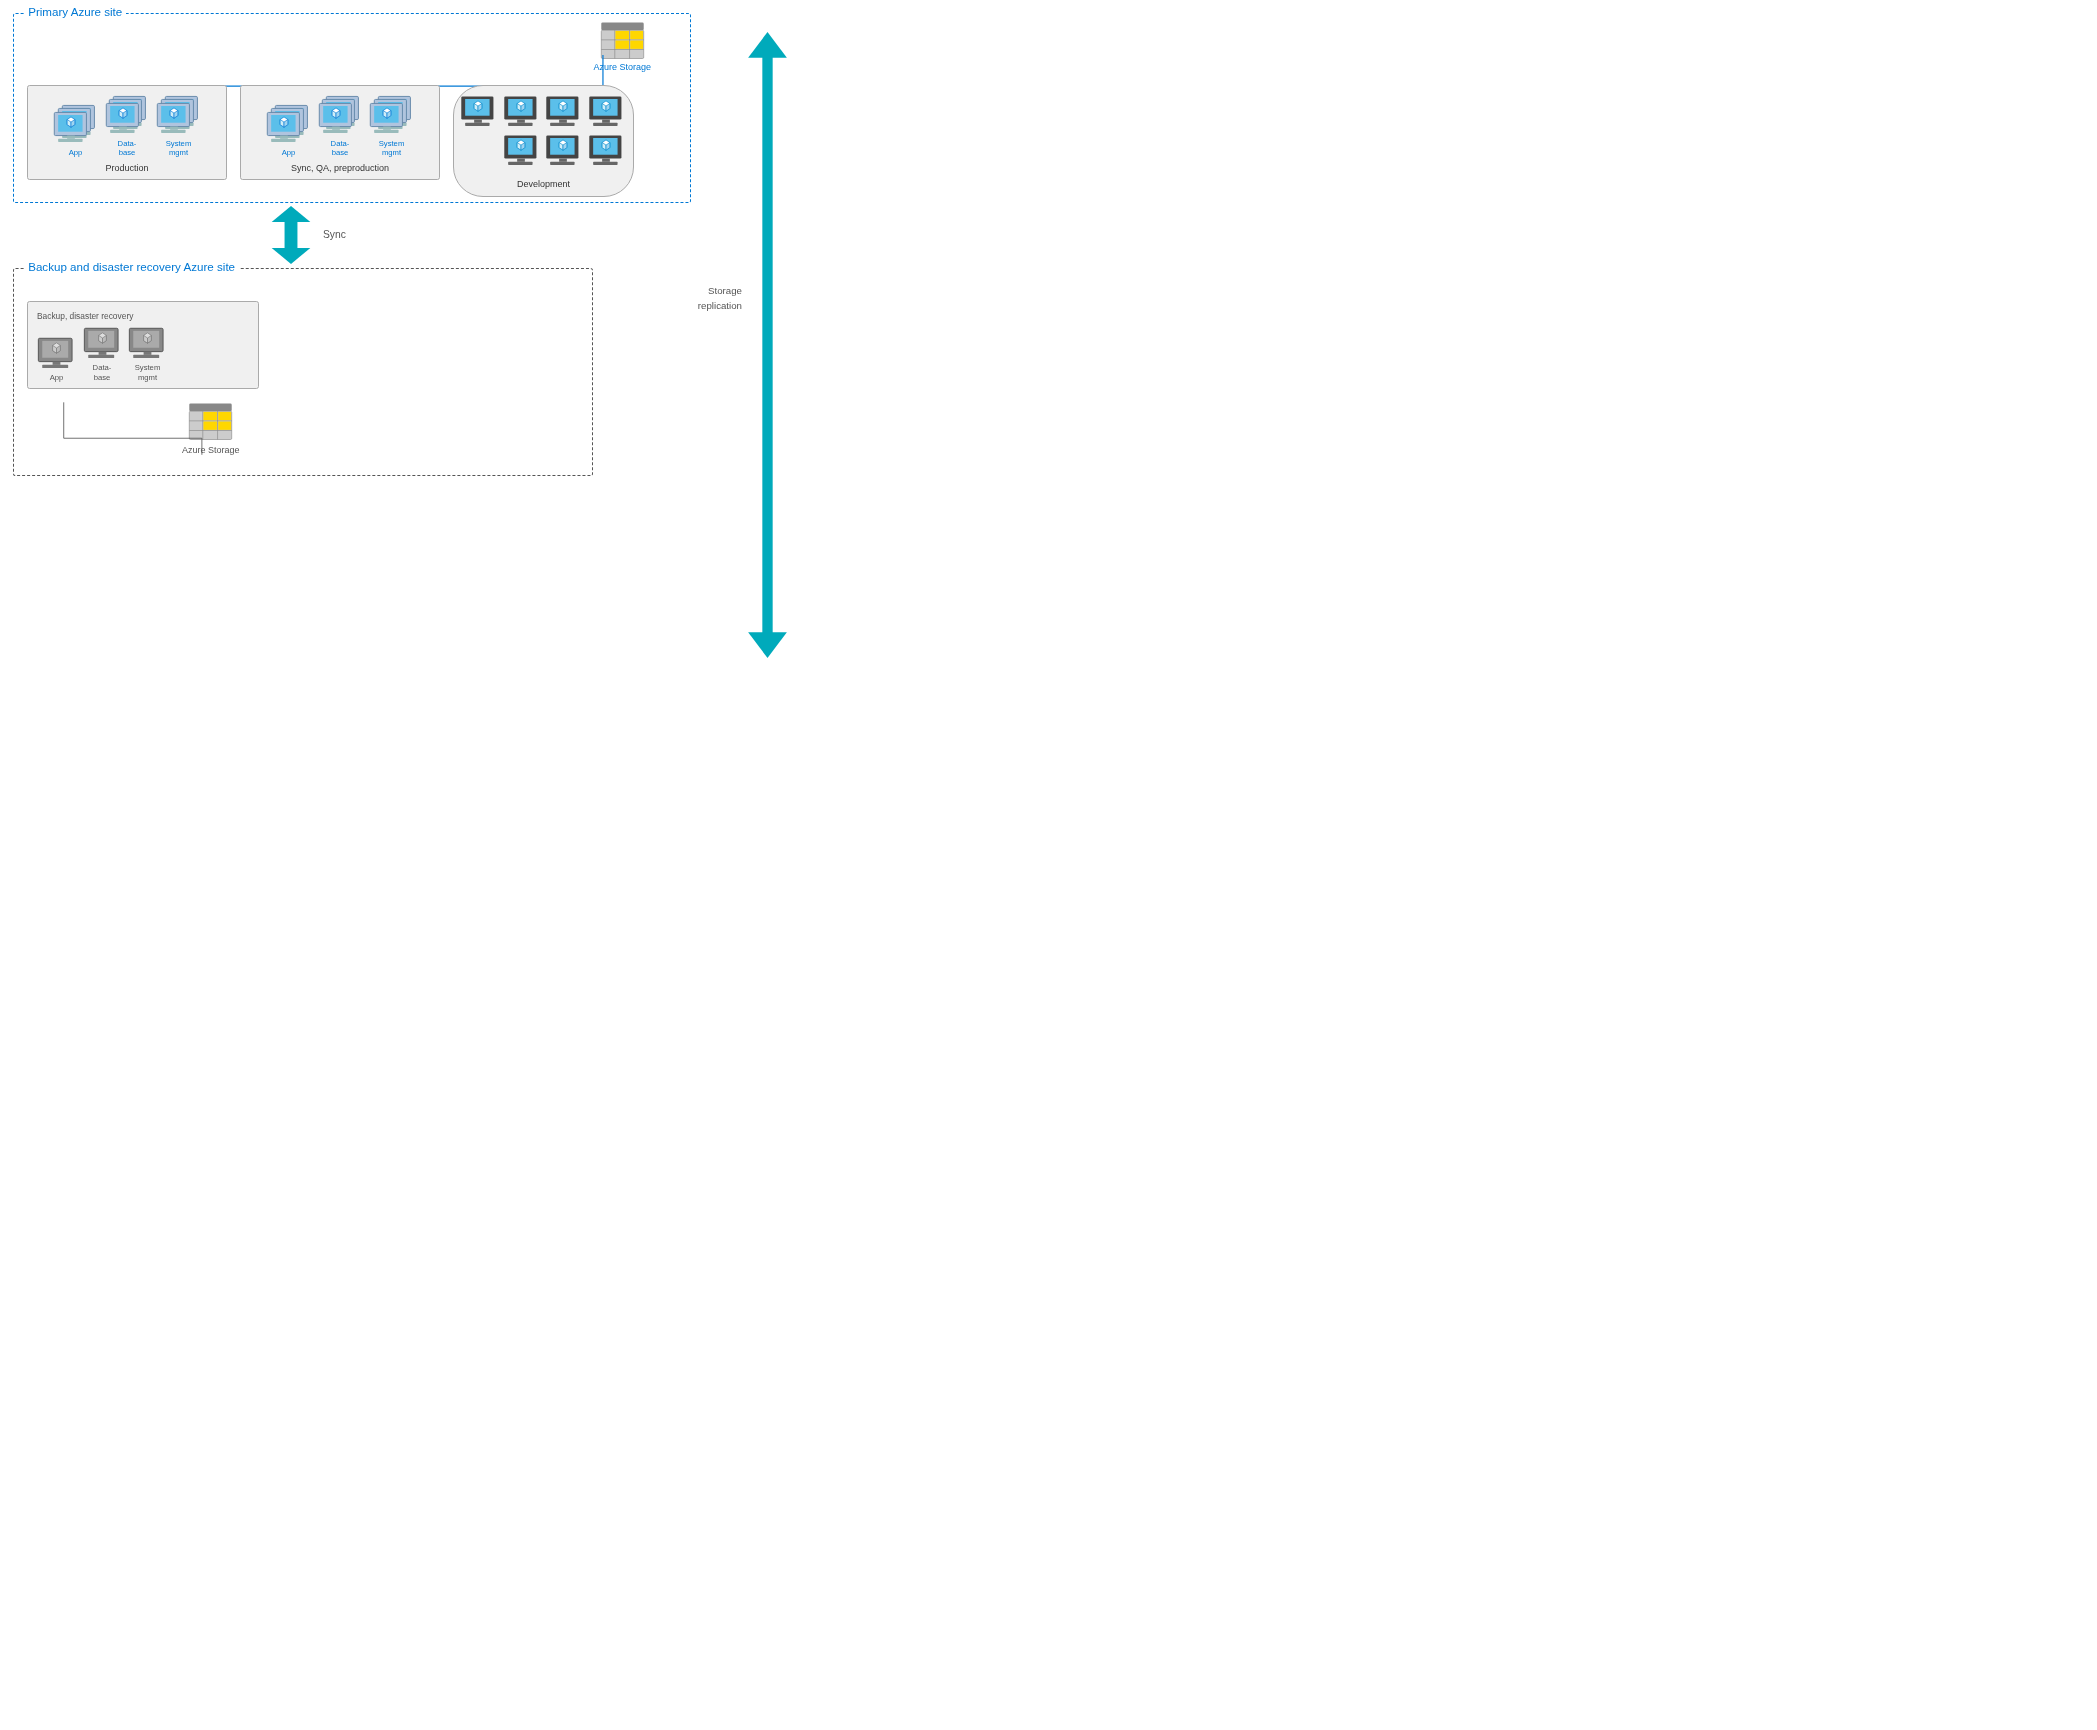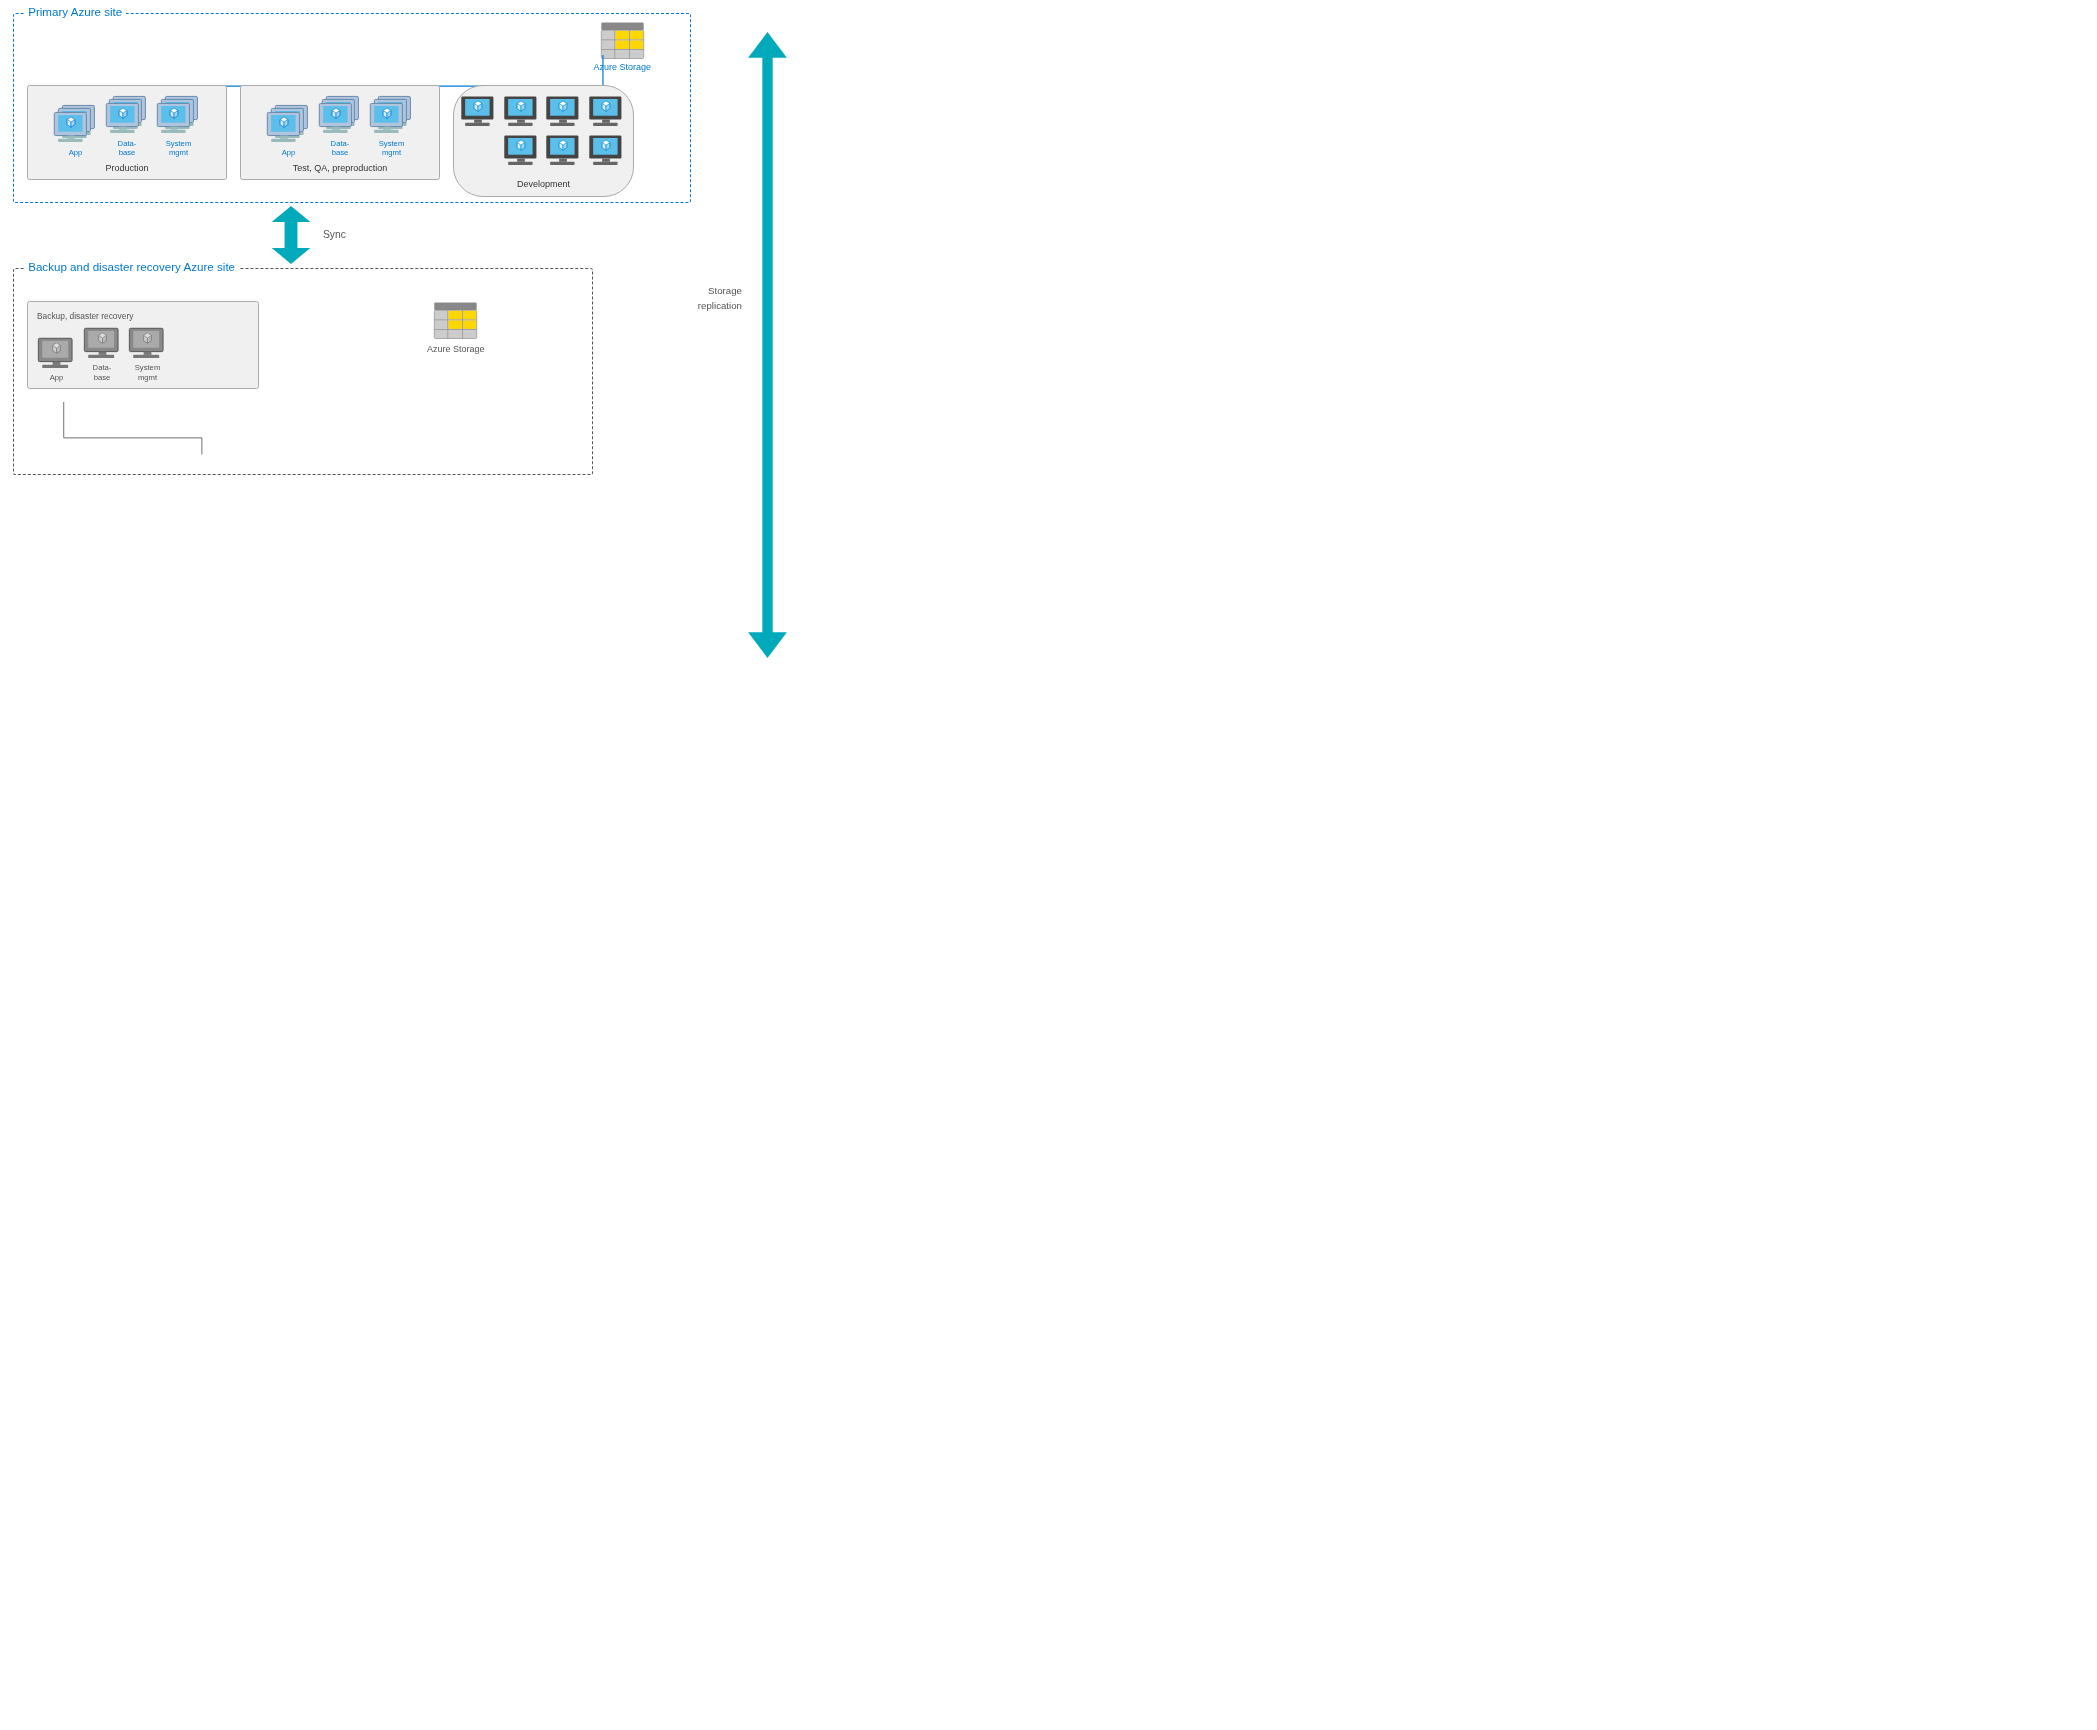--- a/index.html
+++ b/index.html
@@ -96,20 +96,21 @@
     .backup-zone {
       border-color: #555;
       width: 580px;
       padding: 32px 13px 19.4px 13px;
       position: relative;
       min-height: 207px;
     }
 
     .backup-inner {
       display: flex;
+      flex-direction: column;
       align-items: flex-start;
       gap: 13px;
     }
 
     .backup-group {
       border: 1px solid #aaa;
       background: #f0f0f0;
       border-radius: 2.6px;
       padding: 9px 9px 6.5px 9px;
       position: relative;
@@ -393,21 +394,21 @@
                   <polygon points="22,13 28,9 34,13 34,21 28,25 22,21" fill="#fff" stroke="#0078d4" stroke-width="1"></polygon>
                   <polygon points="22,13 28,17 28,25 22,21" fill="#d0eef8" stroke="#0078d4" stroke-width="1"></polygon>
                   <polygon points="34,13 28,17 28,25 34,21" fill="#a0d4f0" stroke="#0078d4" stroke-width="1"></polygon>
                   <rect x="22" y="38" width="12" height="5" fill="#9bb"></rect>
                   <rect x="8" y="43" width="38" height="5" rx="1" fill="#9bb"></rect>
                 </svg>
             </div>
             <span class="vm-label">System<br>mgmt</span>
           </div>
         </div>
-        <span class="workload-group-label">Test, QA, preproduction</span>
+        <span class="workload-group-label">Sync, QA, preproduction</span>
       </div>
 
       <div class="workload-group" style="width:181px;border-radius:30px;">
 
         <div style="display:grid; grid-template-columns: repeat(4, 39px); gap:3.9px; margin-bottom:5.2px;">
 
           <svg width="36" height="35" viewBox="0 0 56 54">
               <rect x="2" y="2" width="50" height="36" rx="2" fill="#444"></rect>
               <rect x="8" y="6" width="38" height="26" fill="#5bbfea"></rect>
               <polygon points="22,13 28,9 34,13 34,21 28,25 22,21" fill="#fff" stroke="#0088cc" stroke-width="1"></polygon>

